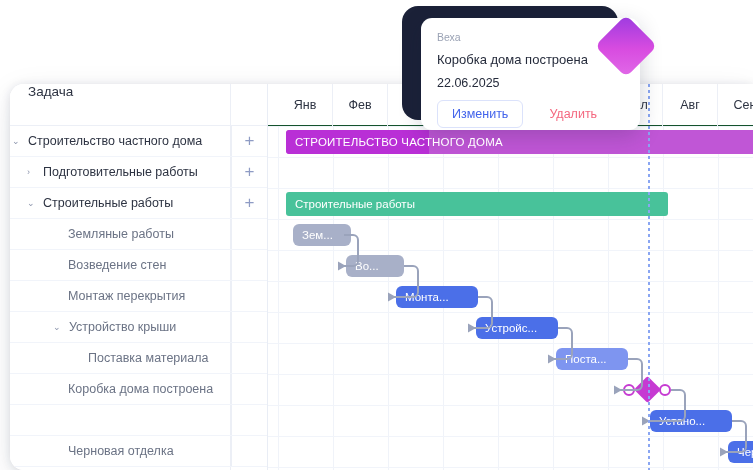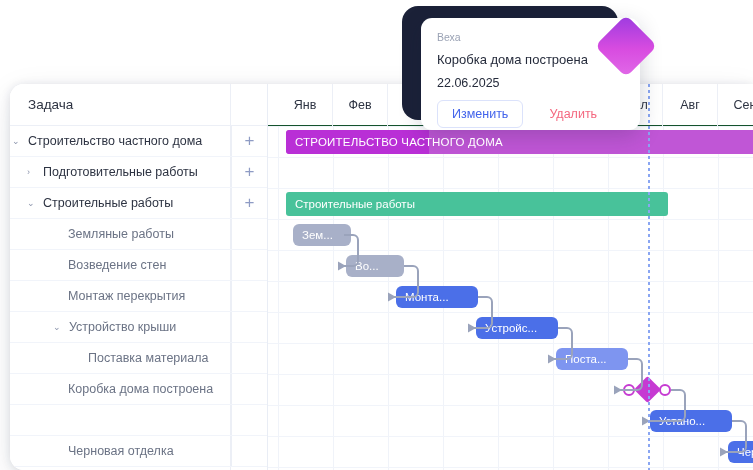--- a/index.html
+++ b/index.html
@@ -25,21 +25,21 @@
 
   
   .left-pane {
     position: absolute; left: 0; top: 0;
     width: 258px; height: 386px;
     background: #fff;
     border-right: 1px solid #e9edf5;
   }
   .left-head {
     height: 42px;
-    display: flex; align-items: center;
+    display: flex; 
     padding-left: 18px;
     font-size: 13.5px; color: #2d3342;
     border-bottom: 1px solid #eceff6;
     background: #fff;
   }
   .left-head .sep-col {
     position: absolute; right: 36px; top: 0; bottom: 0;
     width: 1px; background: #eceff6;
   }
   .rows { position: relative; }

